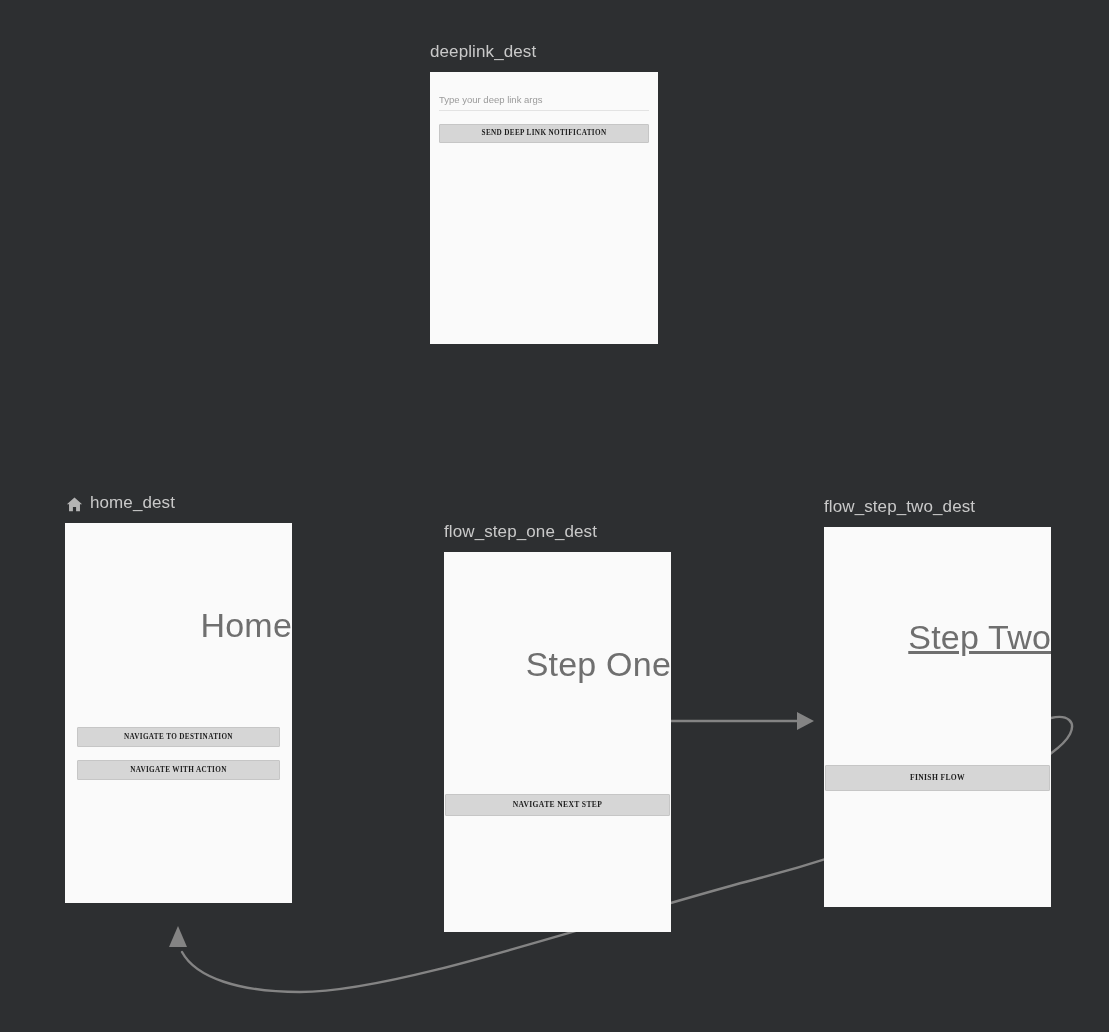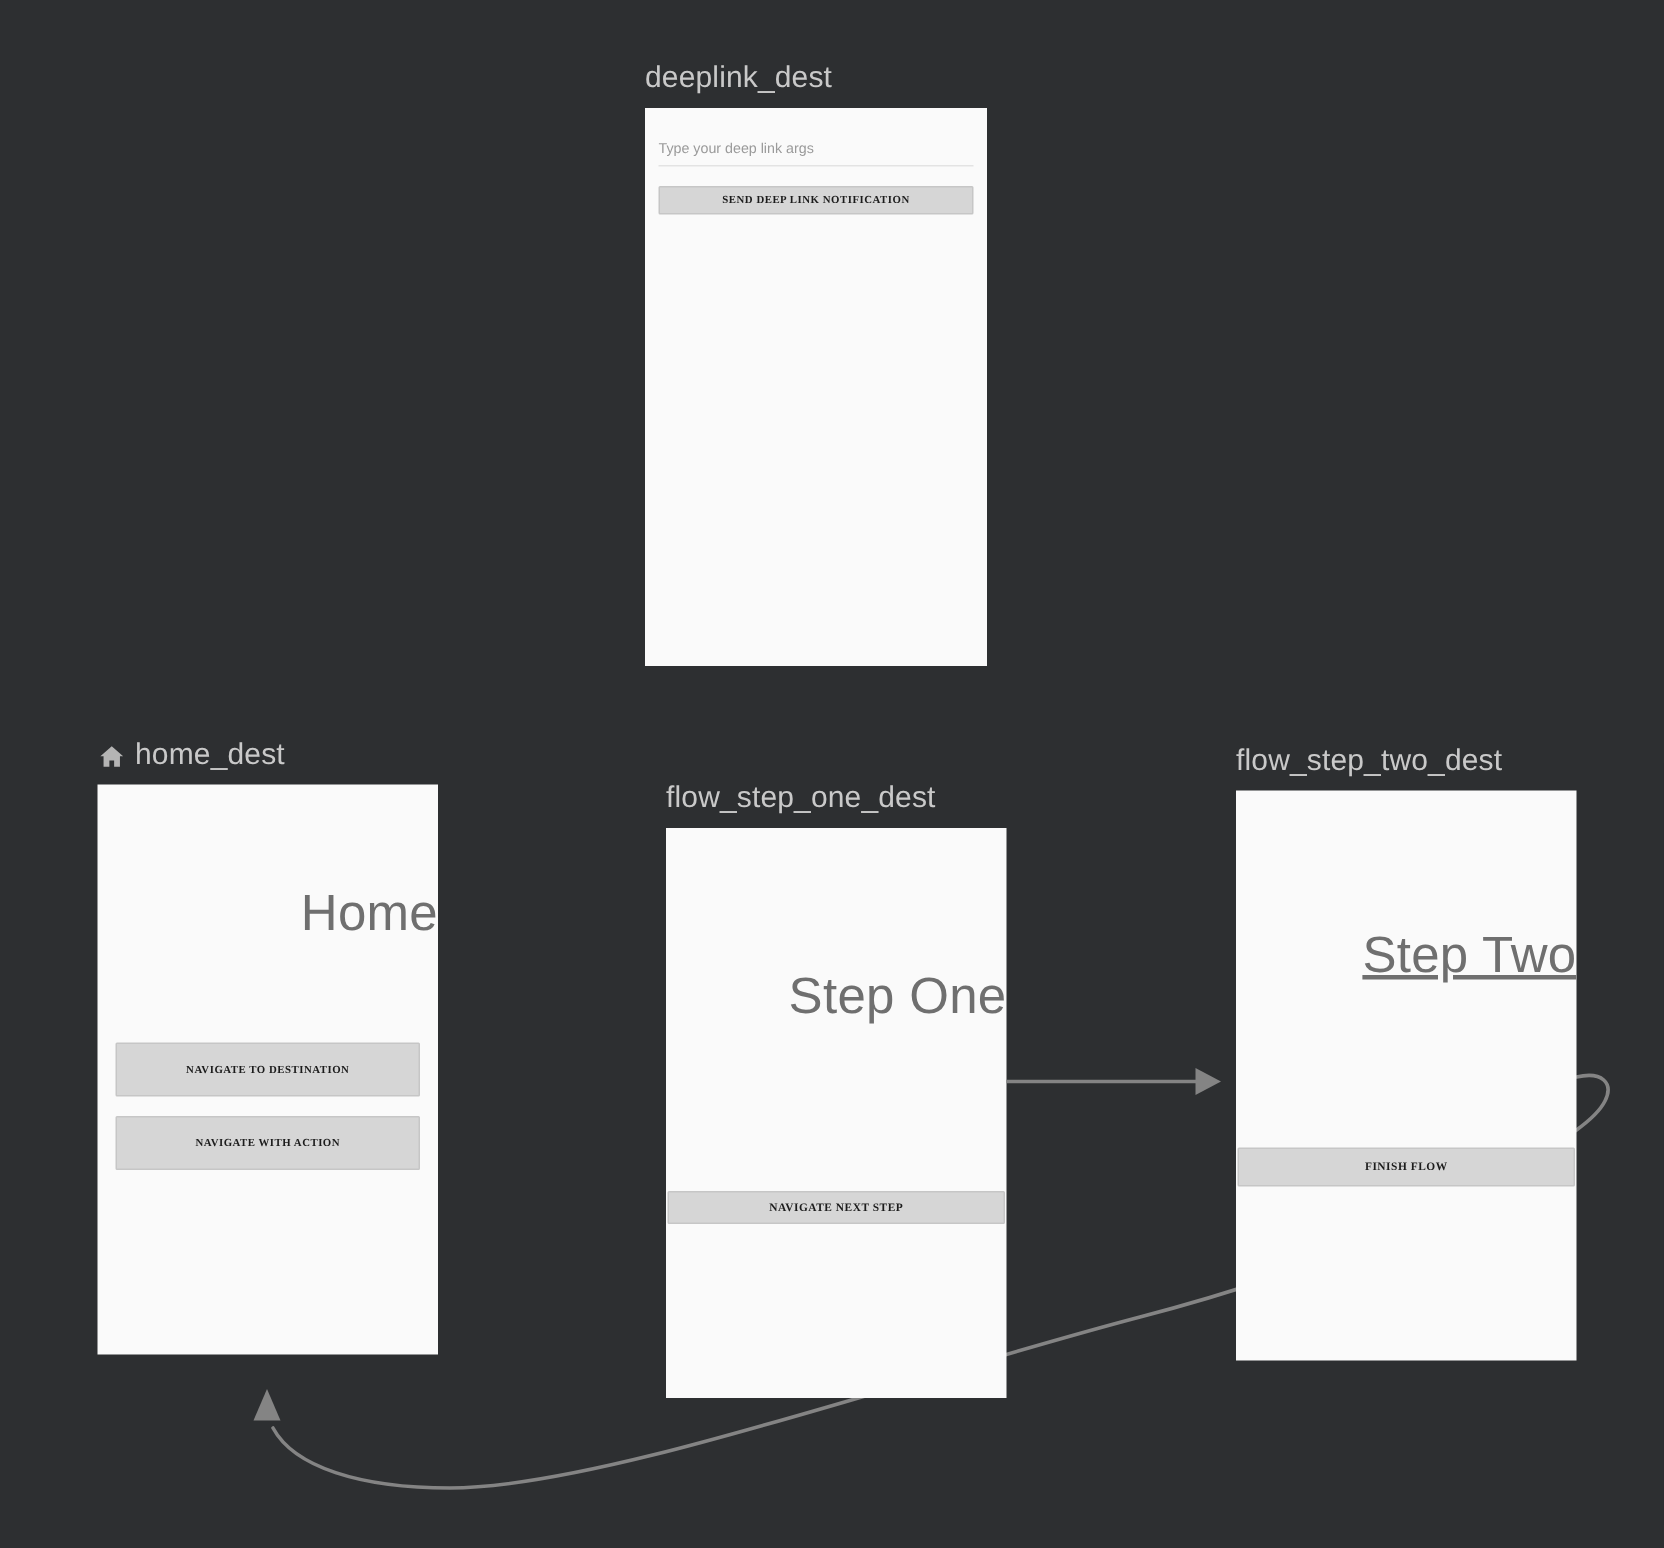--- a/index.html
+++ b/index.html
@@ -37,21 +37,21 @@
   
   .node {
     position: absolute;
     z-index: 2;
   }
   .node-title {
     display: flex;
     align-items: center;
     gap: 6px;
     color: #c9c9c9;
-    font-size: 20px;
+    font-size: 17px;
     line-height: 22px;
     letter-spacing: .1px;
     white-space: nowrap;
     margin-bottom: 9px;
     font-weight: 400;
   }
   .home-icon {
     display: inline-block;
     width: 19px;
     height: 19px;
@@ -120,21 +120,21 @@
     line-height: 38px;
     font-weight: 400;
     letter-spacing: .2px;
   }
   .screen-spacer-mid { flex: 1 1 auto; }
   .screen-actions {
     padding: 0 12px;
     flex: 0 0 auto;
   }
   .screen-actions .btn {
-    height: 36px;
+    height: 20px;
     line-height: 18px;
     font-size: 7.2px;
     margin-bottom: 13px;
   }
   .screen-spacer-bottom { flex: 0 0 auto; }
 </style>
 </head>
 <body>
 
 <div id="stage">
@@ -146,21 +146,21 @@
              C 1063 748, 1040 761, 1010 779
              C 940 820, 860 852, 760 878
              C 600 920, 400 992, 300 992
              C 240 992, 196 978, 182 952" fill="none" stroke="#848484" stroke-width="2.4" stroke-linecap="round"></path>
   </svg>
 
   <div class="node" style="left:430px; top:41px;">
     <div class="node-title">
       <span>deeplink_dest</span>
     </div>
-    <div class="card" style="width:228px; height:372px;">
+    <div class="card" style="width:228px; height:272px;">
       <div class="dl-body">
         <input class="dl-input" type="text" placeholder="Type your deep link args" style="">
         <button class="btn dl-btn">SEND DEEP LINK NOTIFICATION</button>
       </div>
     </div>
   </div>
 
   <div class="node" style="left:65px; top:492px;">
     <div class="node-title">
       <span class="home-icon">

